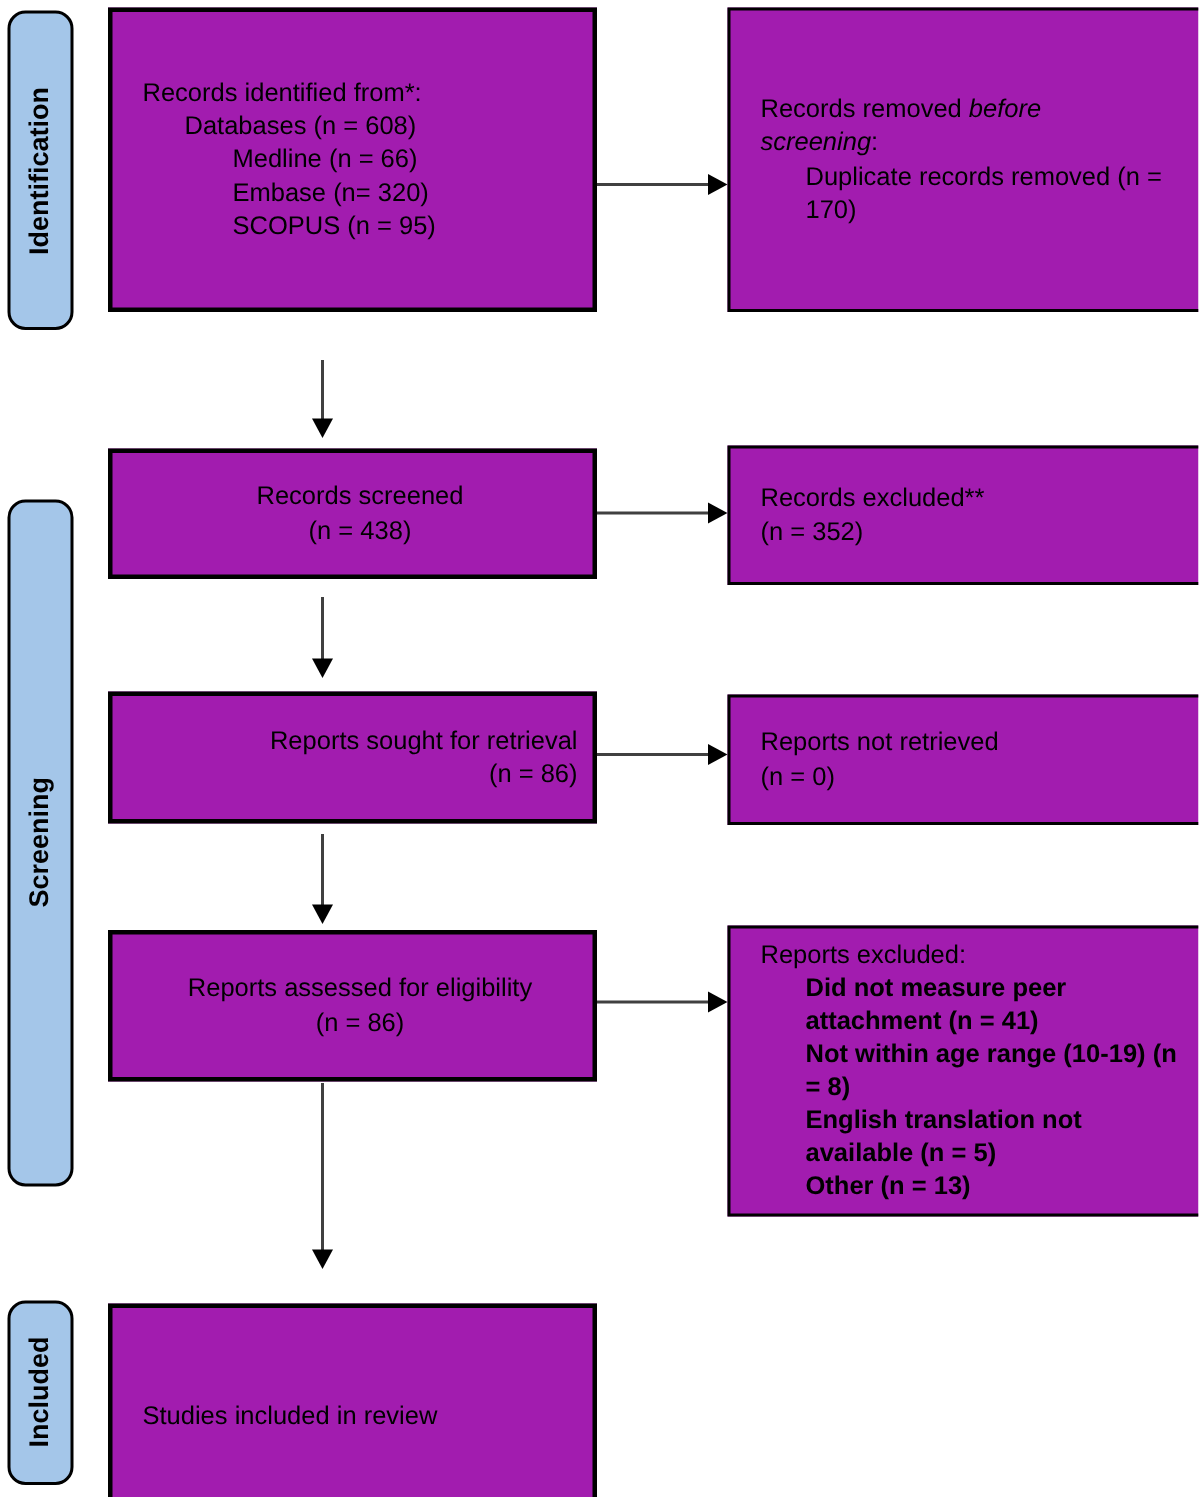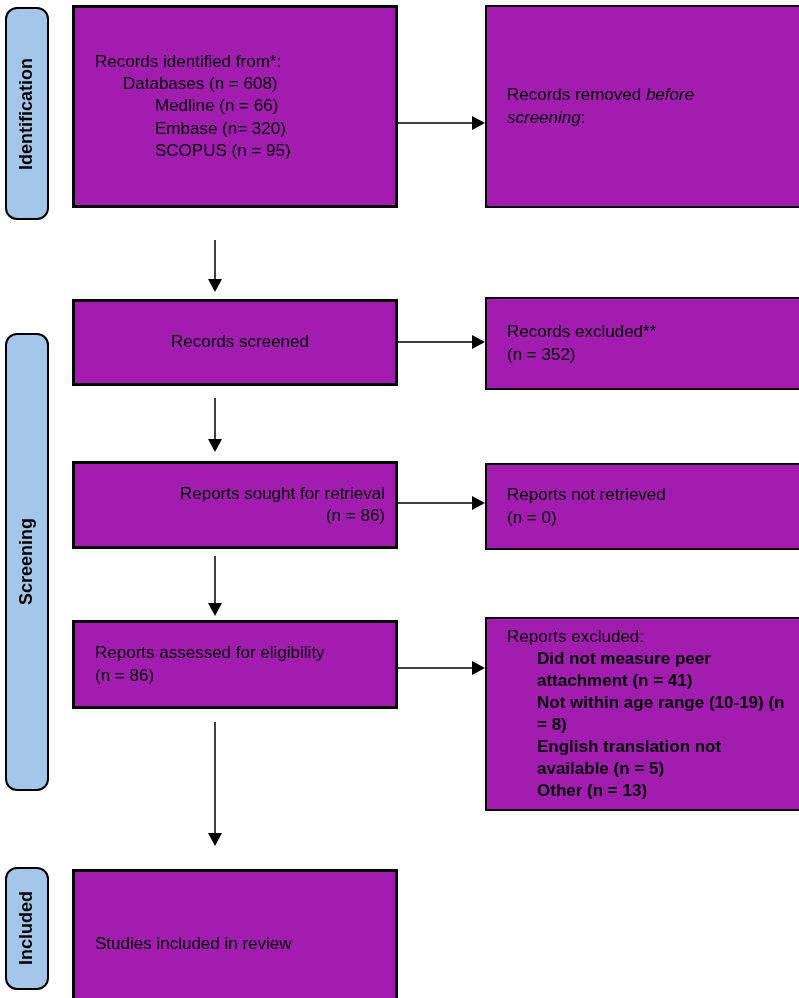--- a/index.html
+++ b/index.html
@@ -49,21 +49,21 @@
     flex-direction: column;
     justify-content: center;
     padding: 8px 10px 8px 20px;
   }
   .col1 { left: 72px;  width: 326px; }
   .col2 { left: 485px; width: 321px; border-width: 2px; }
 
   #box-identified      { top: 5px;   height: 203px; }
   #box-screened        { top: 299px; height: 87px; text-align: center;  }
   #box-sought          { top: 461px; height: 88px; align-items: flex-end;  }
-  #box-assessed        { top: 620px; height: 89px;  }
+  #box-assessed        { top: 620px; height: 101px; text-align: center;  }
   #box-included        { top: 869px; height: 151px; gap: 32px; }
 
   #box-removed-before  { top: 5px;   height: 203px; }
   #box-records-excluded{ top: 297px; height: 93px;  }
   #box-not-retrieved   { top: 463px; height: 87px;  }
   #box-reports-excluded{ top: 617px; height: 194px; }
 
   .ln { display: block; }
   .i1 { margin-left: 28px; }
   .i2 { margin-left: 60px; }
@@ -128,38 +128,40 @@
   <div class="box col1" id="box-identified">
     <span class="ln">Records identified from*:</span>
     <span class="ln i1">Databases (n = 608)</span>
     <span class="ln i2">Medline (n = 66)</span>
     <span class="ln i2">Embase (n= 320)</span>
     <span class="ln i2">SCOPUS (n = 95)</span>
   </div>
 
   <div class="box col1" id="box-screened">
     <span class="ln">Records screened</span>
+    <span class="ln">(n = 438)</span>
   </div>
 
   <div class="box col1" id="box-sought">
     <span class="ln">Reports sought for retrieval</span>
     <span class="ln">(n = 86)</span>
   </div>
 
   <div class="box col1" id="box-assessed">
     <span class="ln">Reports assessed for eligibility</span>
     <span class="ln">(n = 86)</span>
   </div>
 
   <div class="box col1" id="box-included">
     <span class="ln">Studies included in review</span>
   </div>
 
   <div class="box col2" id="box-removed-before">
     <span class="ln narrow"><span>Records removed </span><span class="em">before screening</span><span>:</span></span>
+    <span class="ln ind">Duplicate records removed (n = 170)</span>
   </div>
 
   <div class="box col2" id="box-records-excluded">
     <span class="ln">Records excluded**</span>
     <span class="ln">(n = 352)</span>
   </div>
 
   <div class="box col2" id="box-not-retrieved">
     <span class="ln">Reports not retrieved</span>
     <span class="ln">(n = 0)</span>

